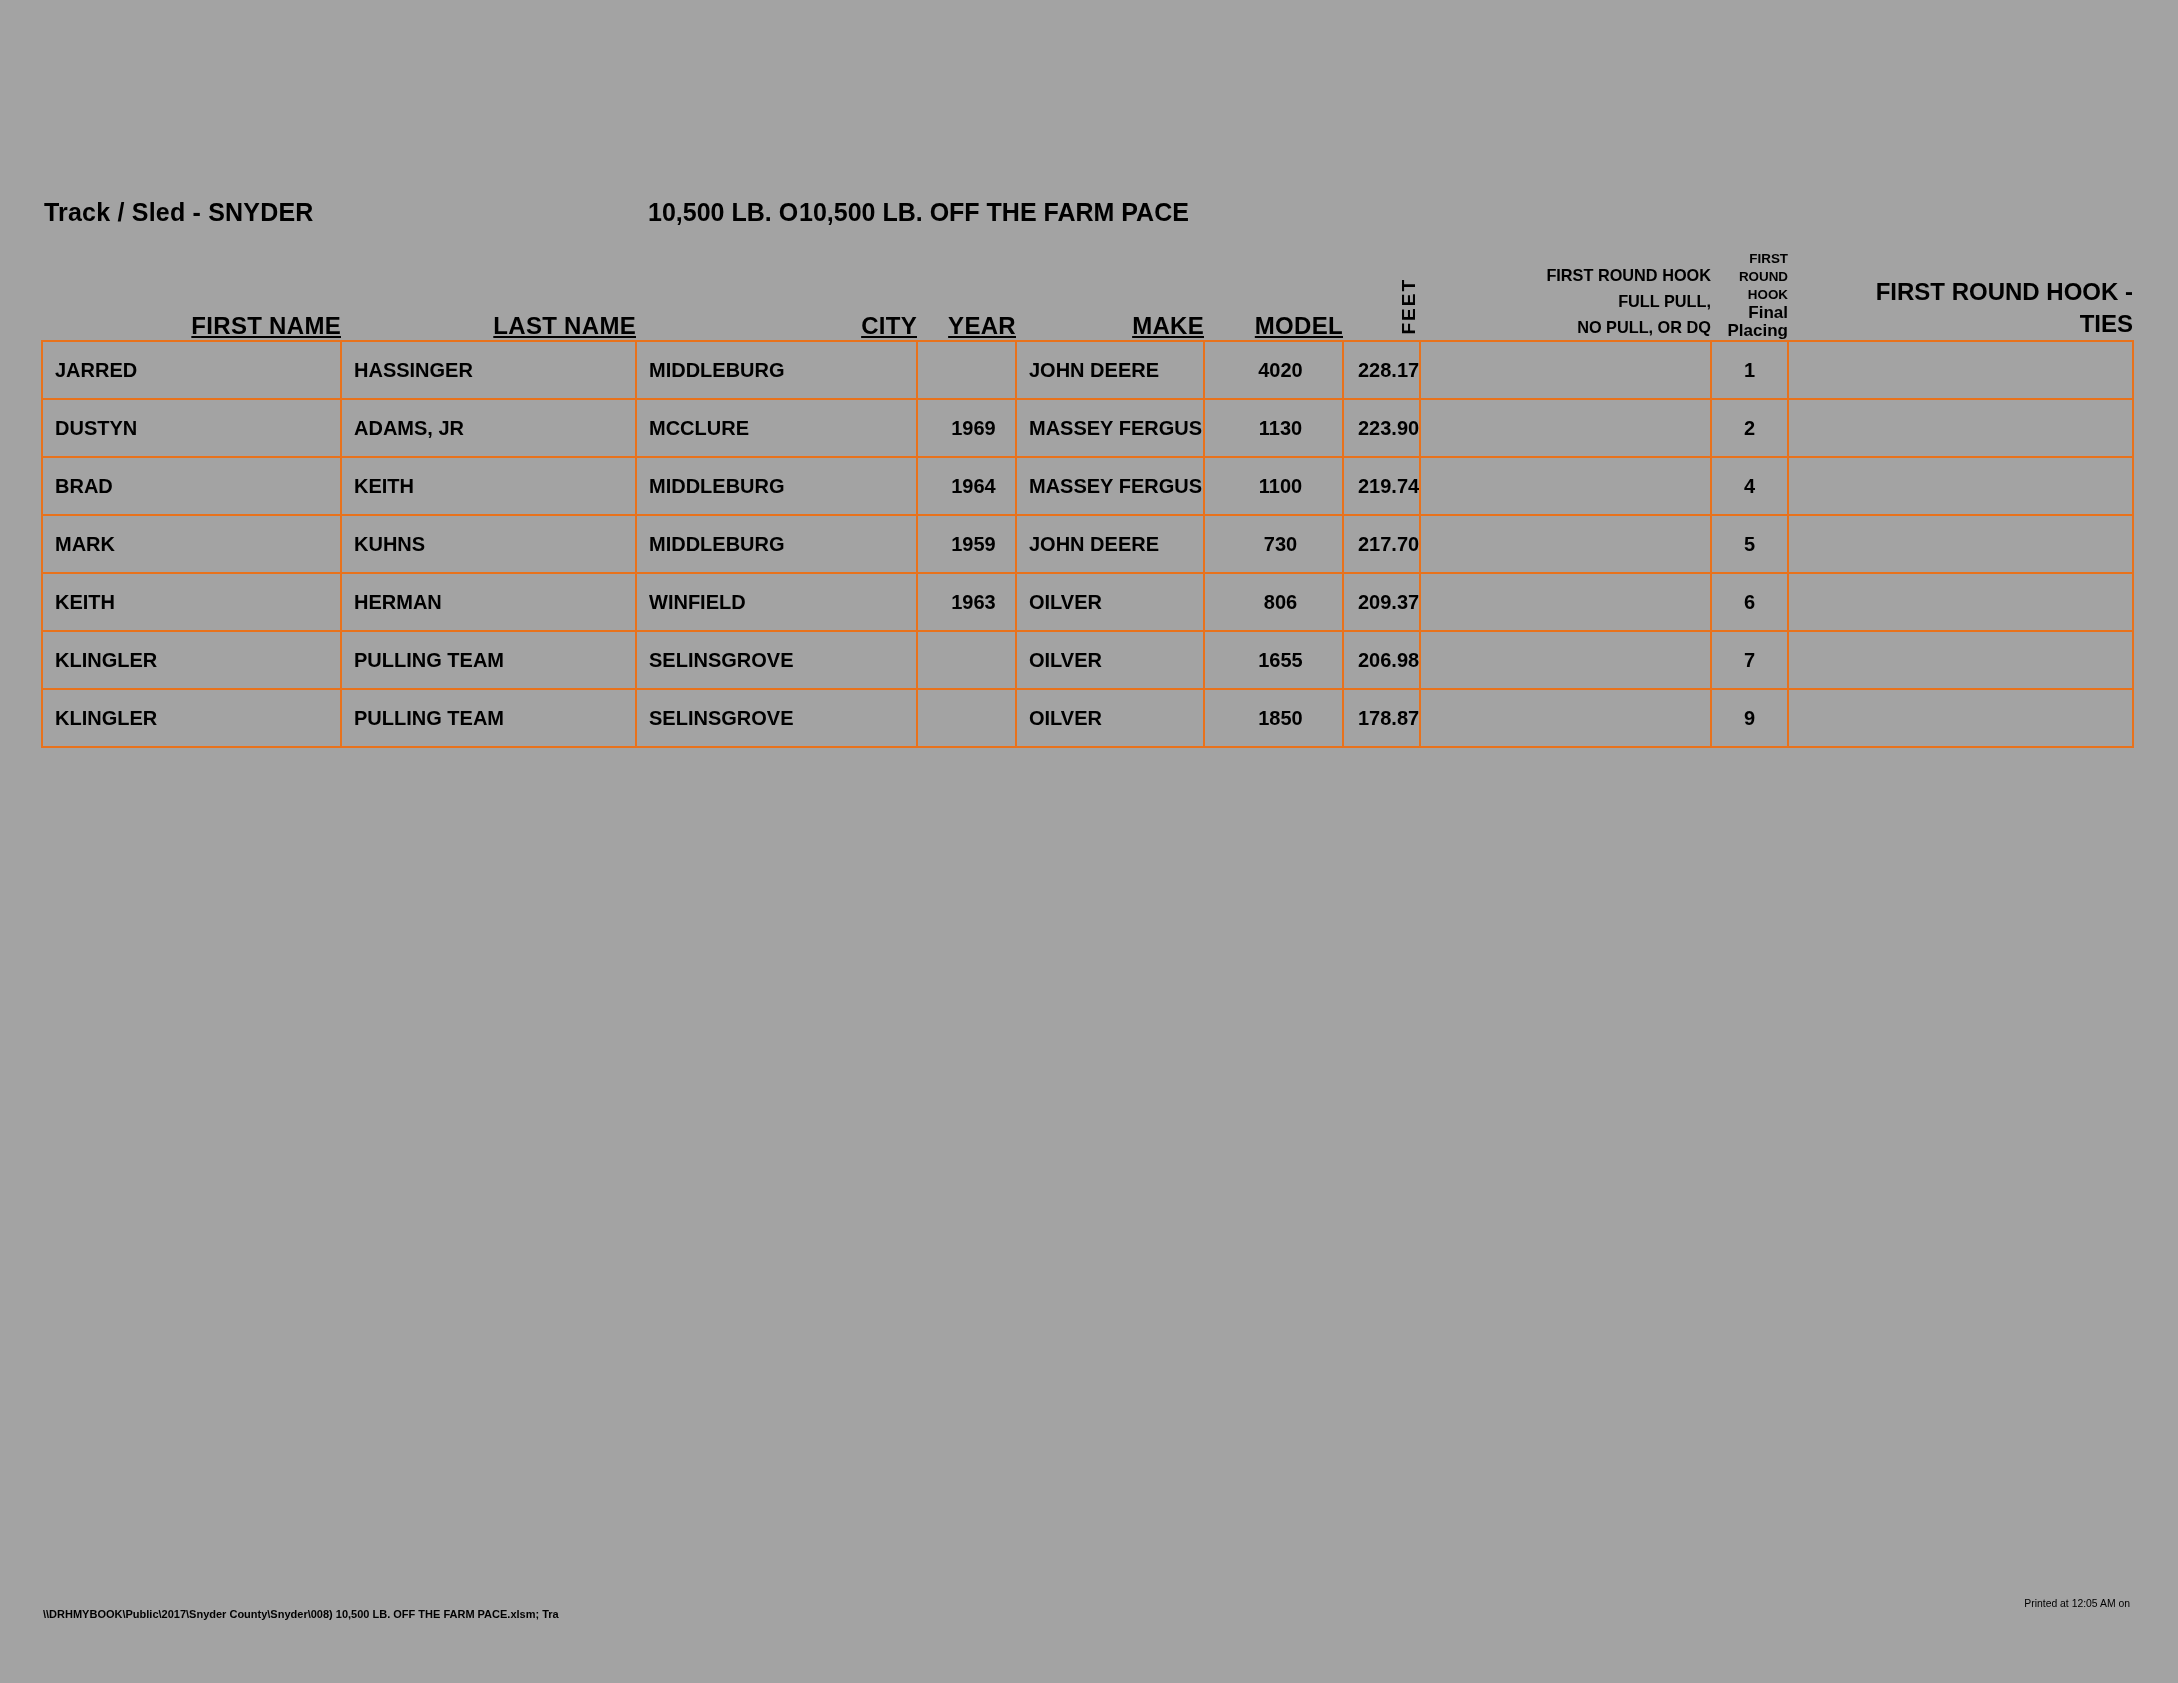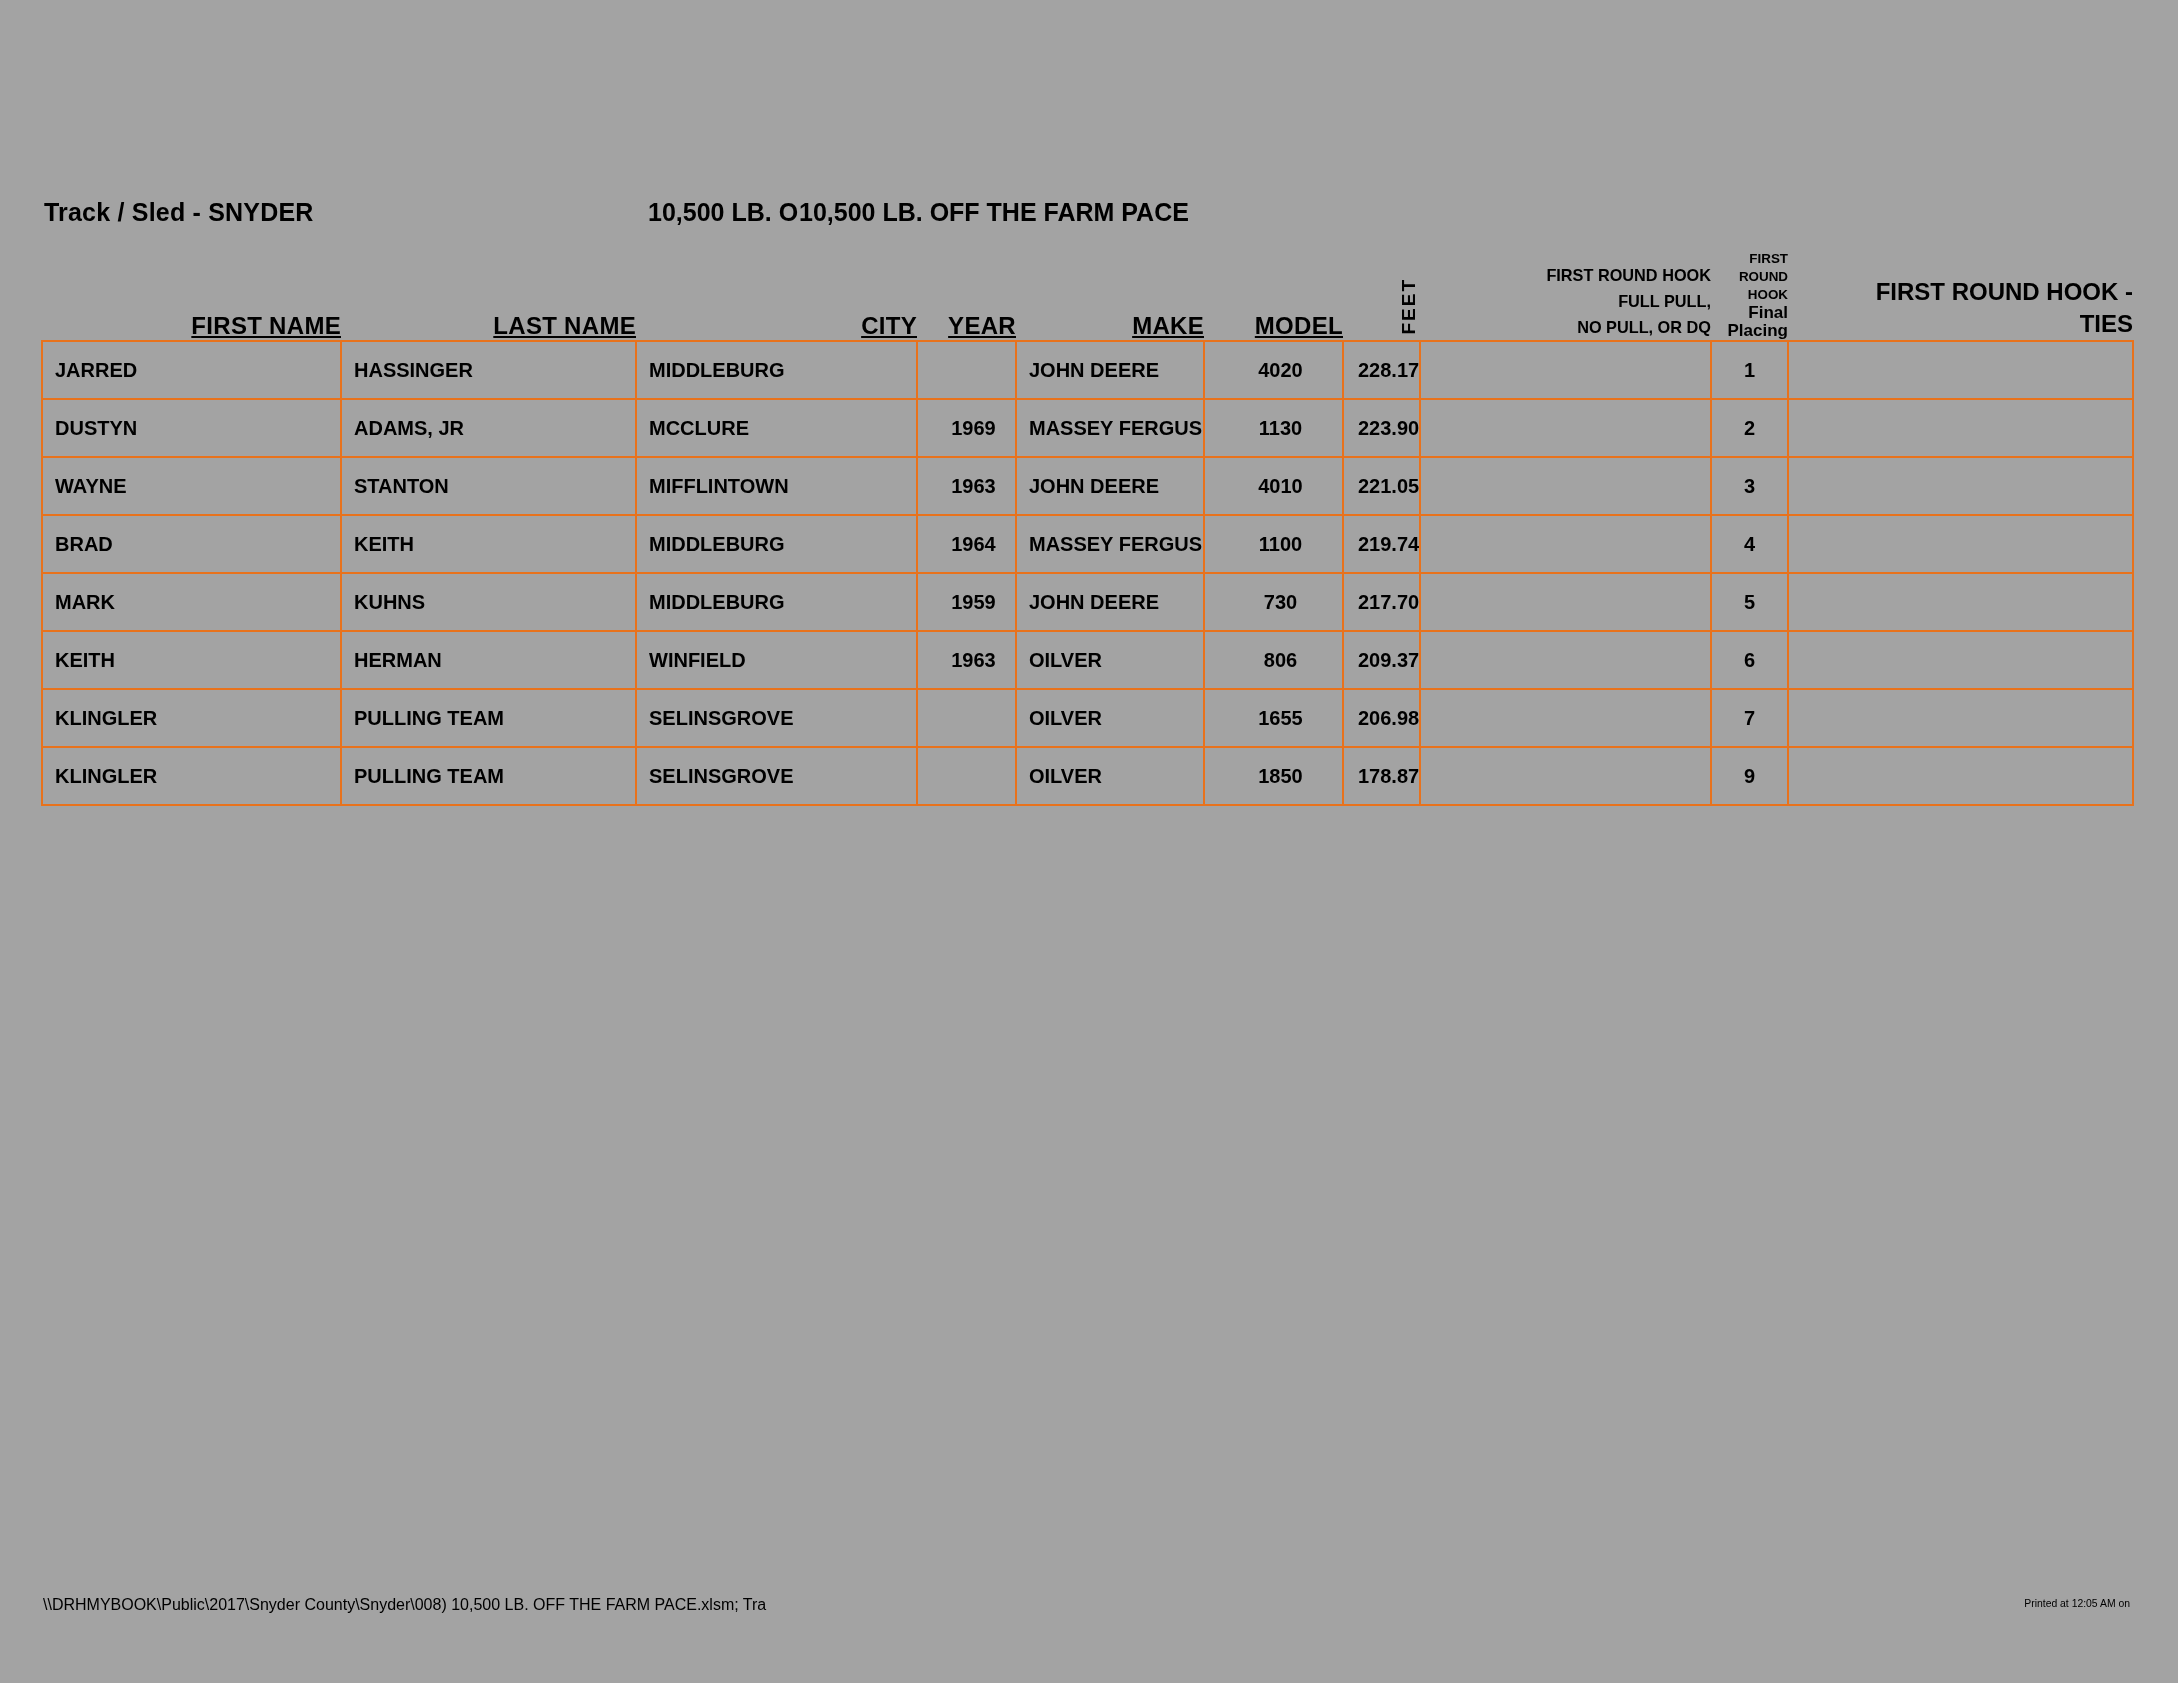--- a/index.html
+++ b/index.html
@@ -153,23 +153,24 @@
   .footer {
     position: absolute;
     left: 0;
     top: 1596px;
     width: 2178px;
     height: 20px;
   }
   .footer-left {
     position: absolute;
     left: 43px;
-    top: 0;
-    font-size: 16px;
-    white-space: nowrap;
+    top: 12px;
+    font-size: 11px;
+    white-space: nowrap;
+    font-weight: bold;
   }
   .footer-right {
     position: absolute;
     right: 48px;
     top: 2px;
     font-size: 10.4px;
     white-space: nowrap;
   }
 </style>
 </head>
@@ -242,32 +243,20 @@
           <td>MCCLURE</td>
           <td class="num">1969</td>
           <td>MASSEY FERGUS</td>
           <td class="num">1130</td>
           <td class="num">223.90</td>
           <td></td>
           <td class="center">2</td>
           <td class="tie-cell"></td>
         </tr>
         <tr>
-          <td>WAYNE</td>
-          <td>STANTON</td>
-          <td>MIFFLINTOWN</td>
-          <td class="num">1963</td>
-          <td>JOHN DEERE</td>
-          <td class="num">4010</td>
-          <td class="num">221.05</td>
-          <td></td>
-          <td class="center">3</td>
-          <td class="tie-cell"></td>
-        </tr>
-        <tr>
           <td>BRAD</td>
           <td>KEITH</td>
           <td>MIDDLEBURG</td>
           <td class="num">1964</td>
           <td>MASSEY FERGUS</td>
           <td class="num">1100</td>
           <td class="num">219.74</td>
           <td></td>
           <td class="center">4</td>
           <td class="tie-cell"></td>

